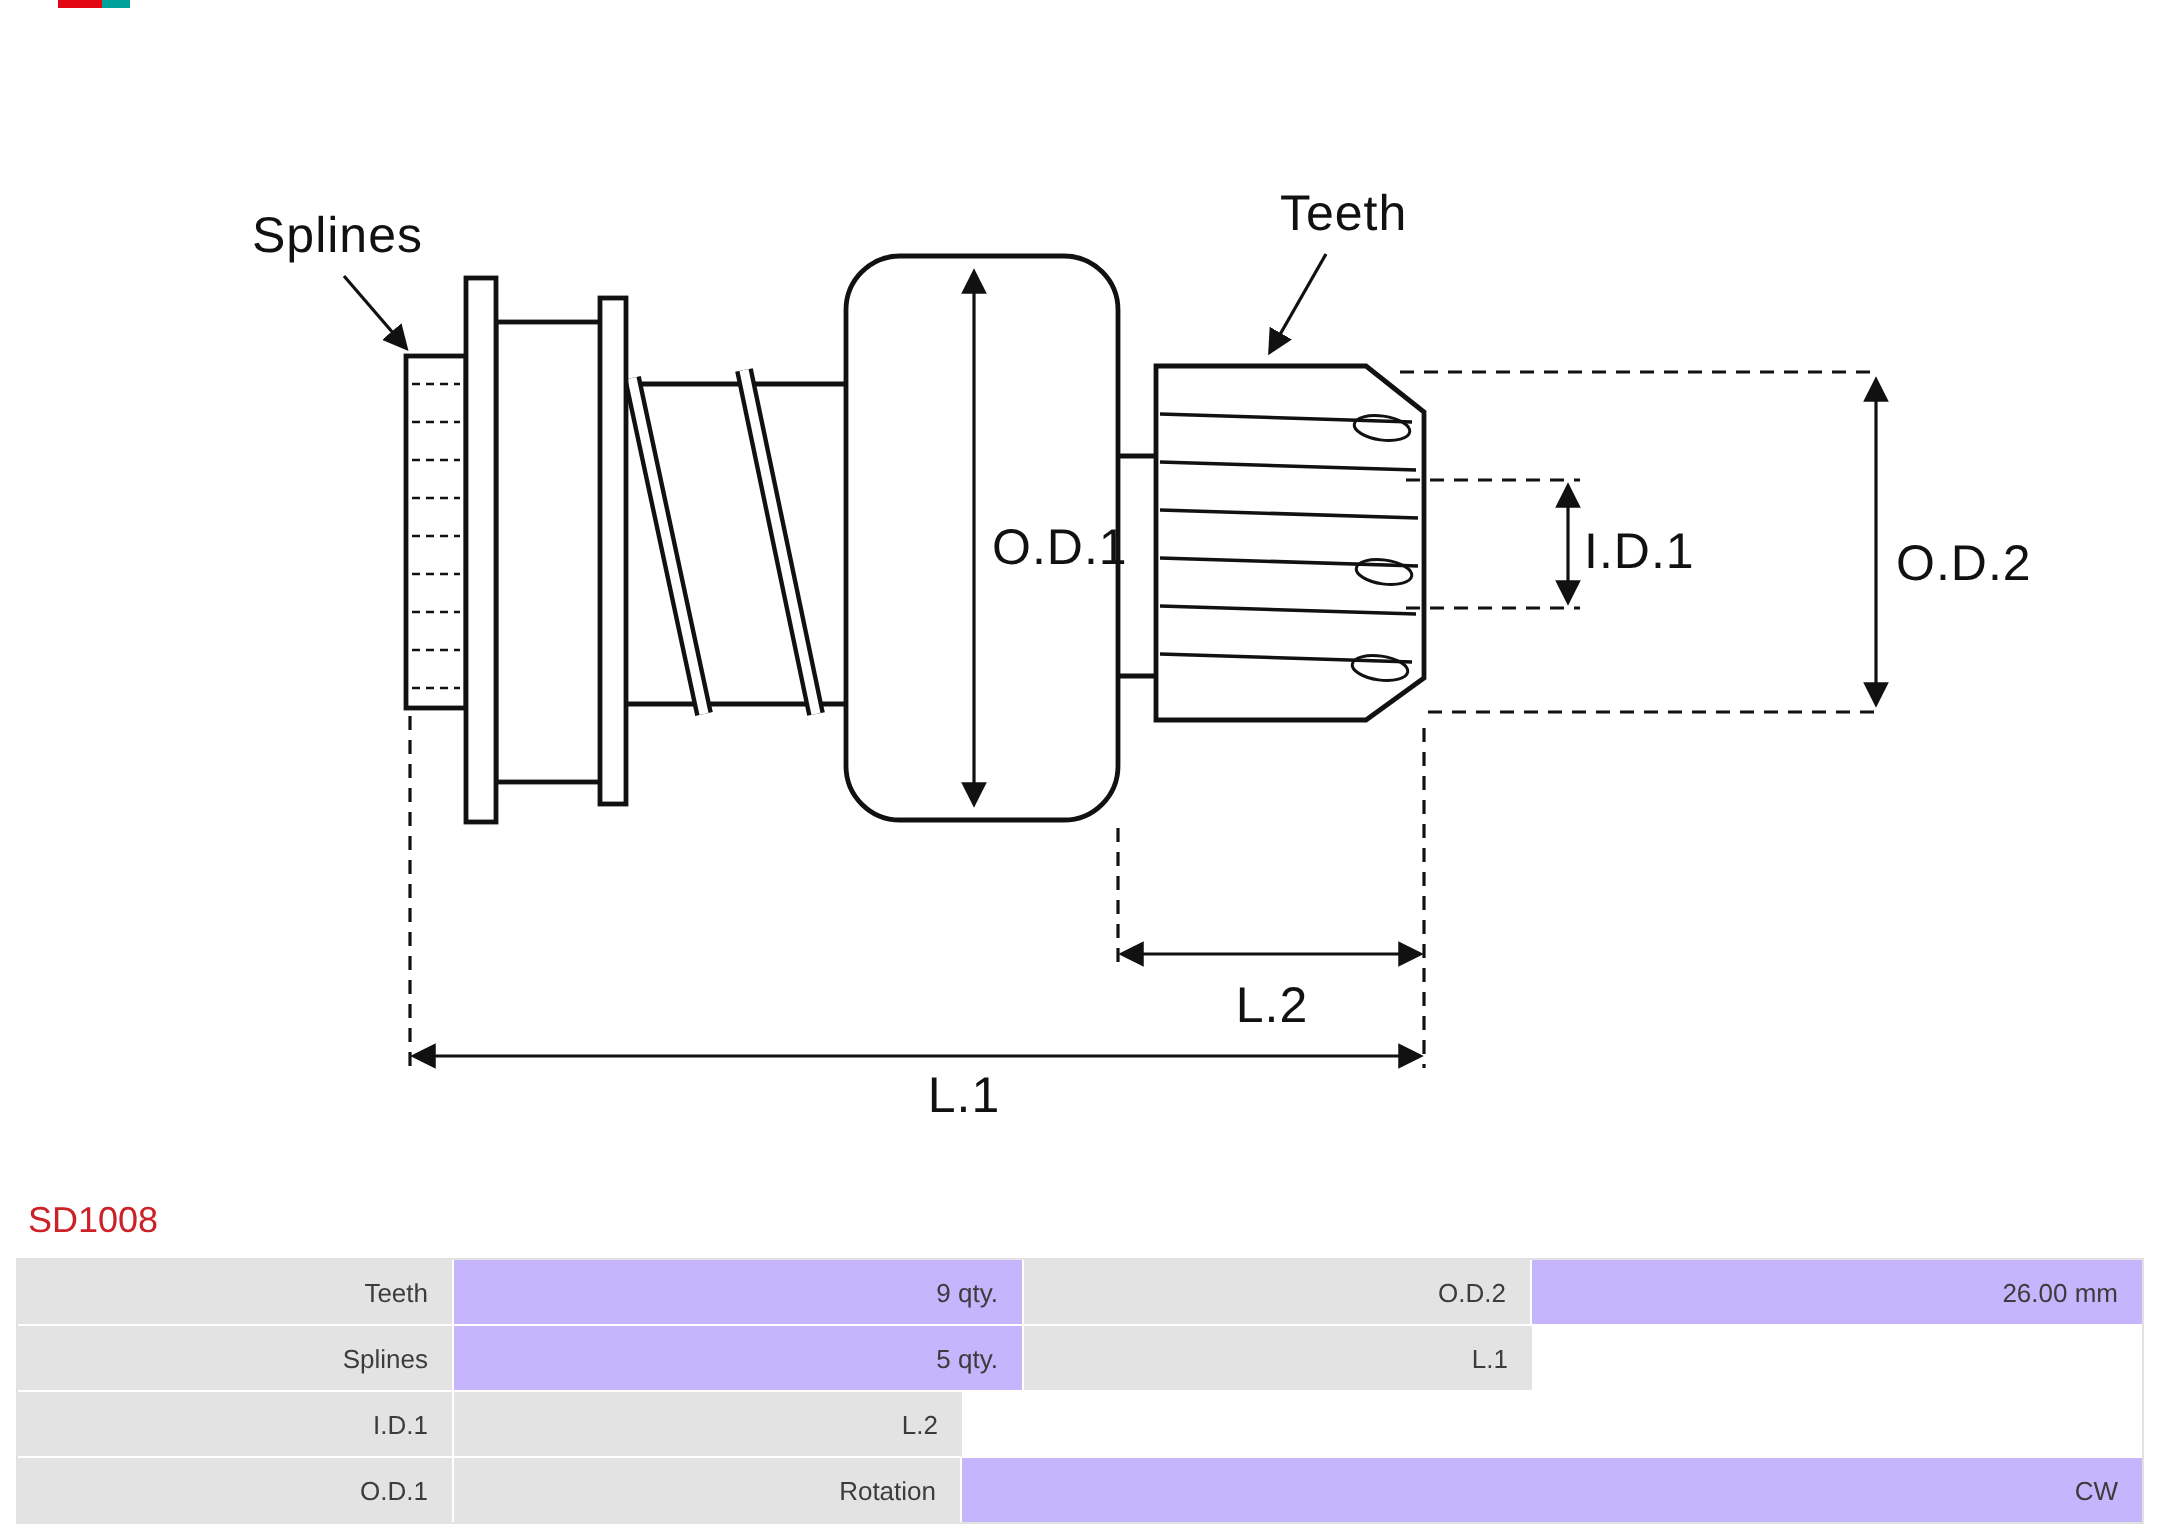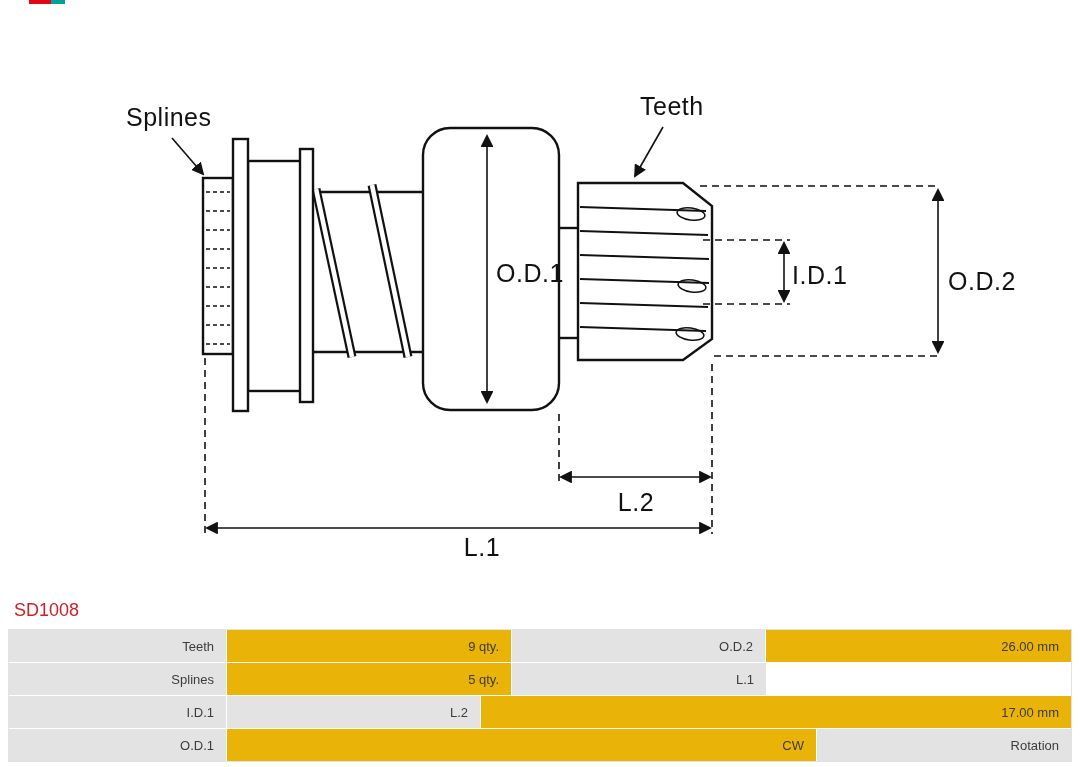--- a/index.html
+++ b/index.html
@@ -32,21 +32,21 @@
   .t-row { display:flex; height:32px; }
   .t-row + .t-row { border-top:1px solid #ffffff; }
   .cell {
     display:flex; align-items:center; justify-content:flex-end;
     padding:0 12px; box-sizing:border-box;
     border-right:1px solid #ffffff;
     white-space:nowrap; overflow:hidden;
   }
   .cell:last-child { border-right:none; }
   .cell.label { background:#e3e3e3; }
-  .cell.value { background:#eab308; }
+  .cell.value { background:#c4b5fd; }
   .c1 { width:218px; } .c2 { width:285px; } .c3 { width:254px; } .c4 { flex:1; }
 </style>
 </head>
 <body>
 
 <div class="logo-mark">
   <span class="lm-red"></span>
   <span class="lm-teal"></span>
 </div>
 
@@ -157,20 +157,19 @@
     <div class="cell value c4">26.00 mm</div>
   </div>
   <div class="t-row">
     <div class="cell label c1">Splines</div>
     <div class="cell value c2">5 qty.</div>
     <div class="cell label c3">L.1</div>
   </div>
   <div class="t-row">
     <div class="cell label c1">I.D.1</div>
     <div class="cell label c3">L.2</div>
-    <div class="cell value c4">17.00 mm</div>
   </div>
   <div class="t-row">
     <div class="cell label c1">O.D.1</div>
+    <div class="cell label c3">Rotation</div>
     <div class="cell value c4">CW</div>
-    <div class="cell label c3">Rotation</div>
   </div>
 </div>
 
 </body></html>

